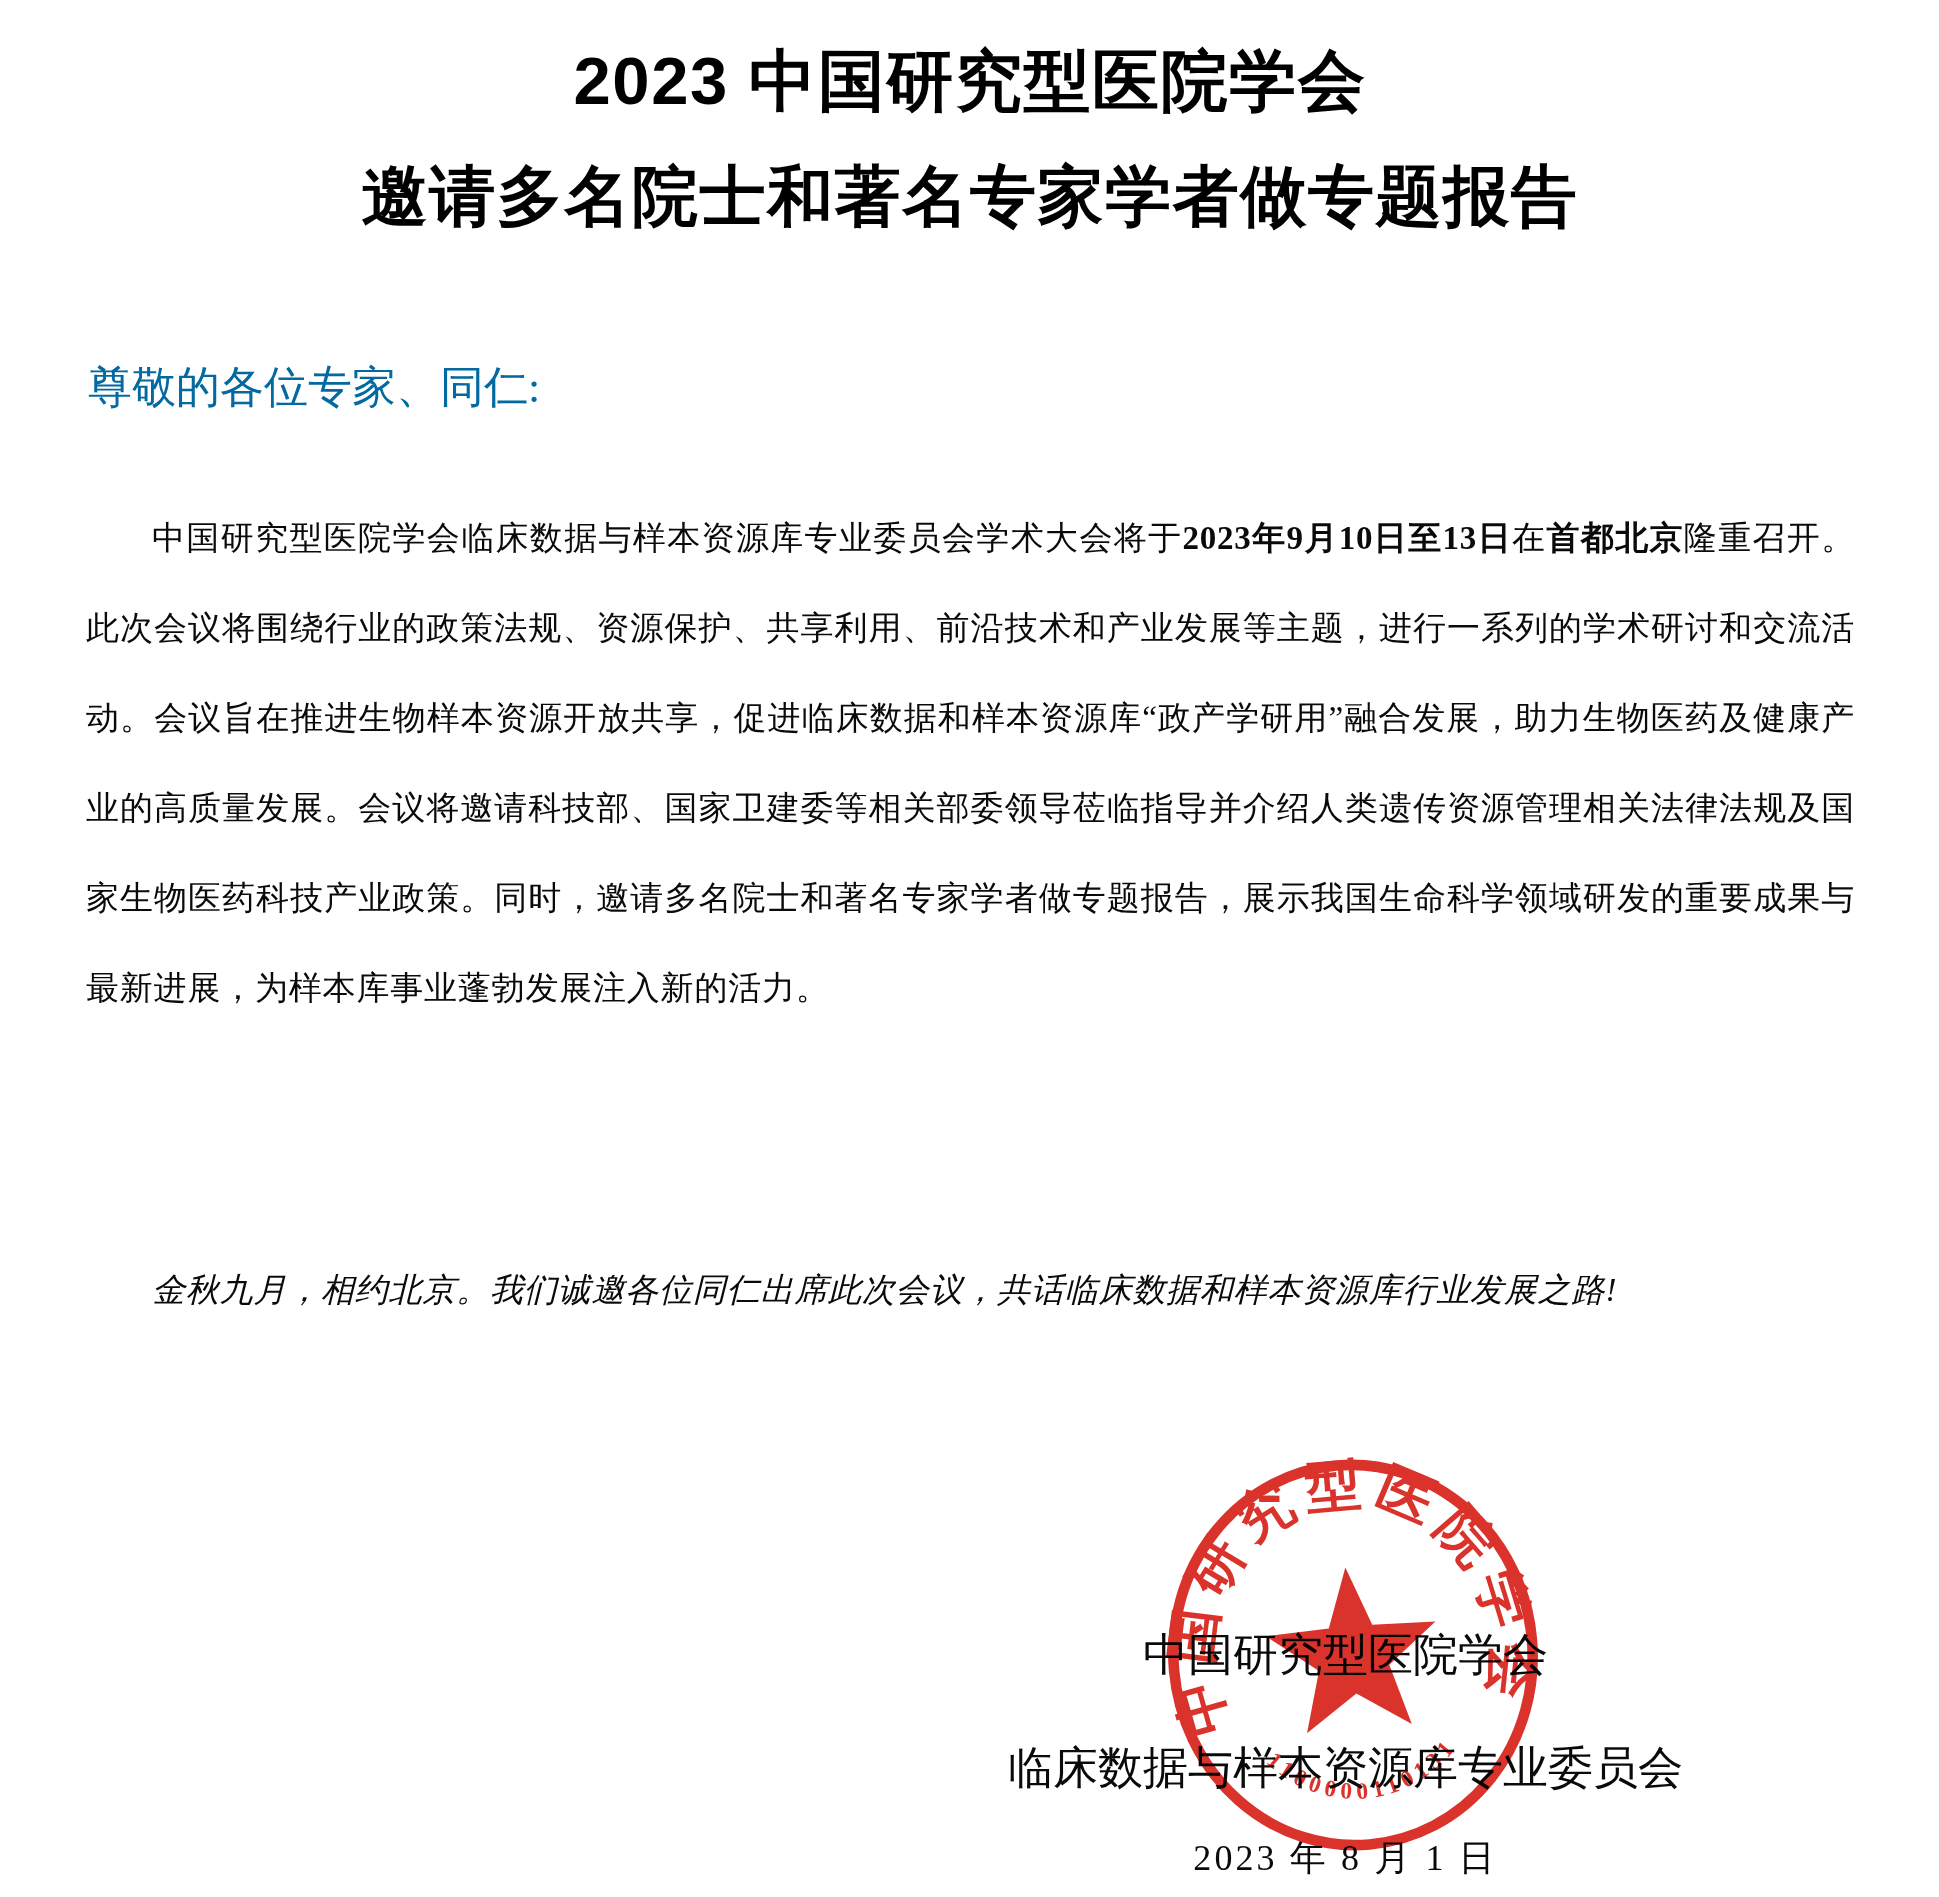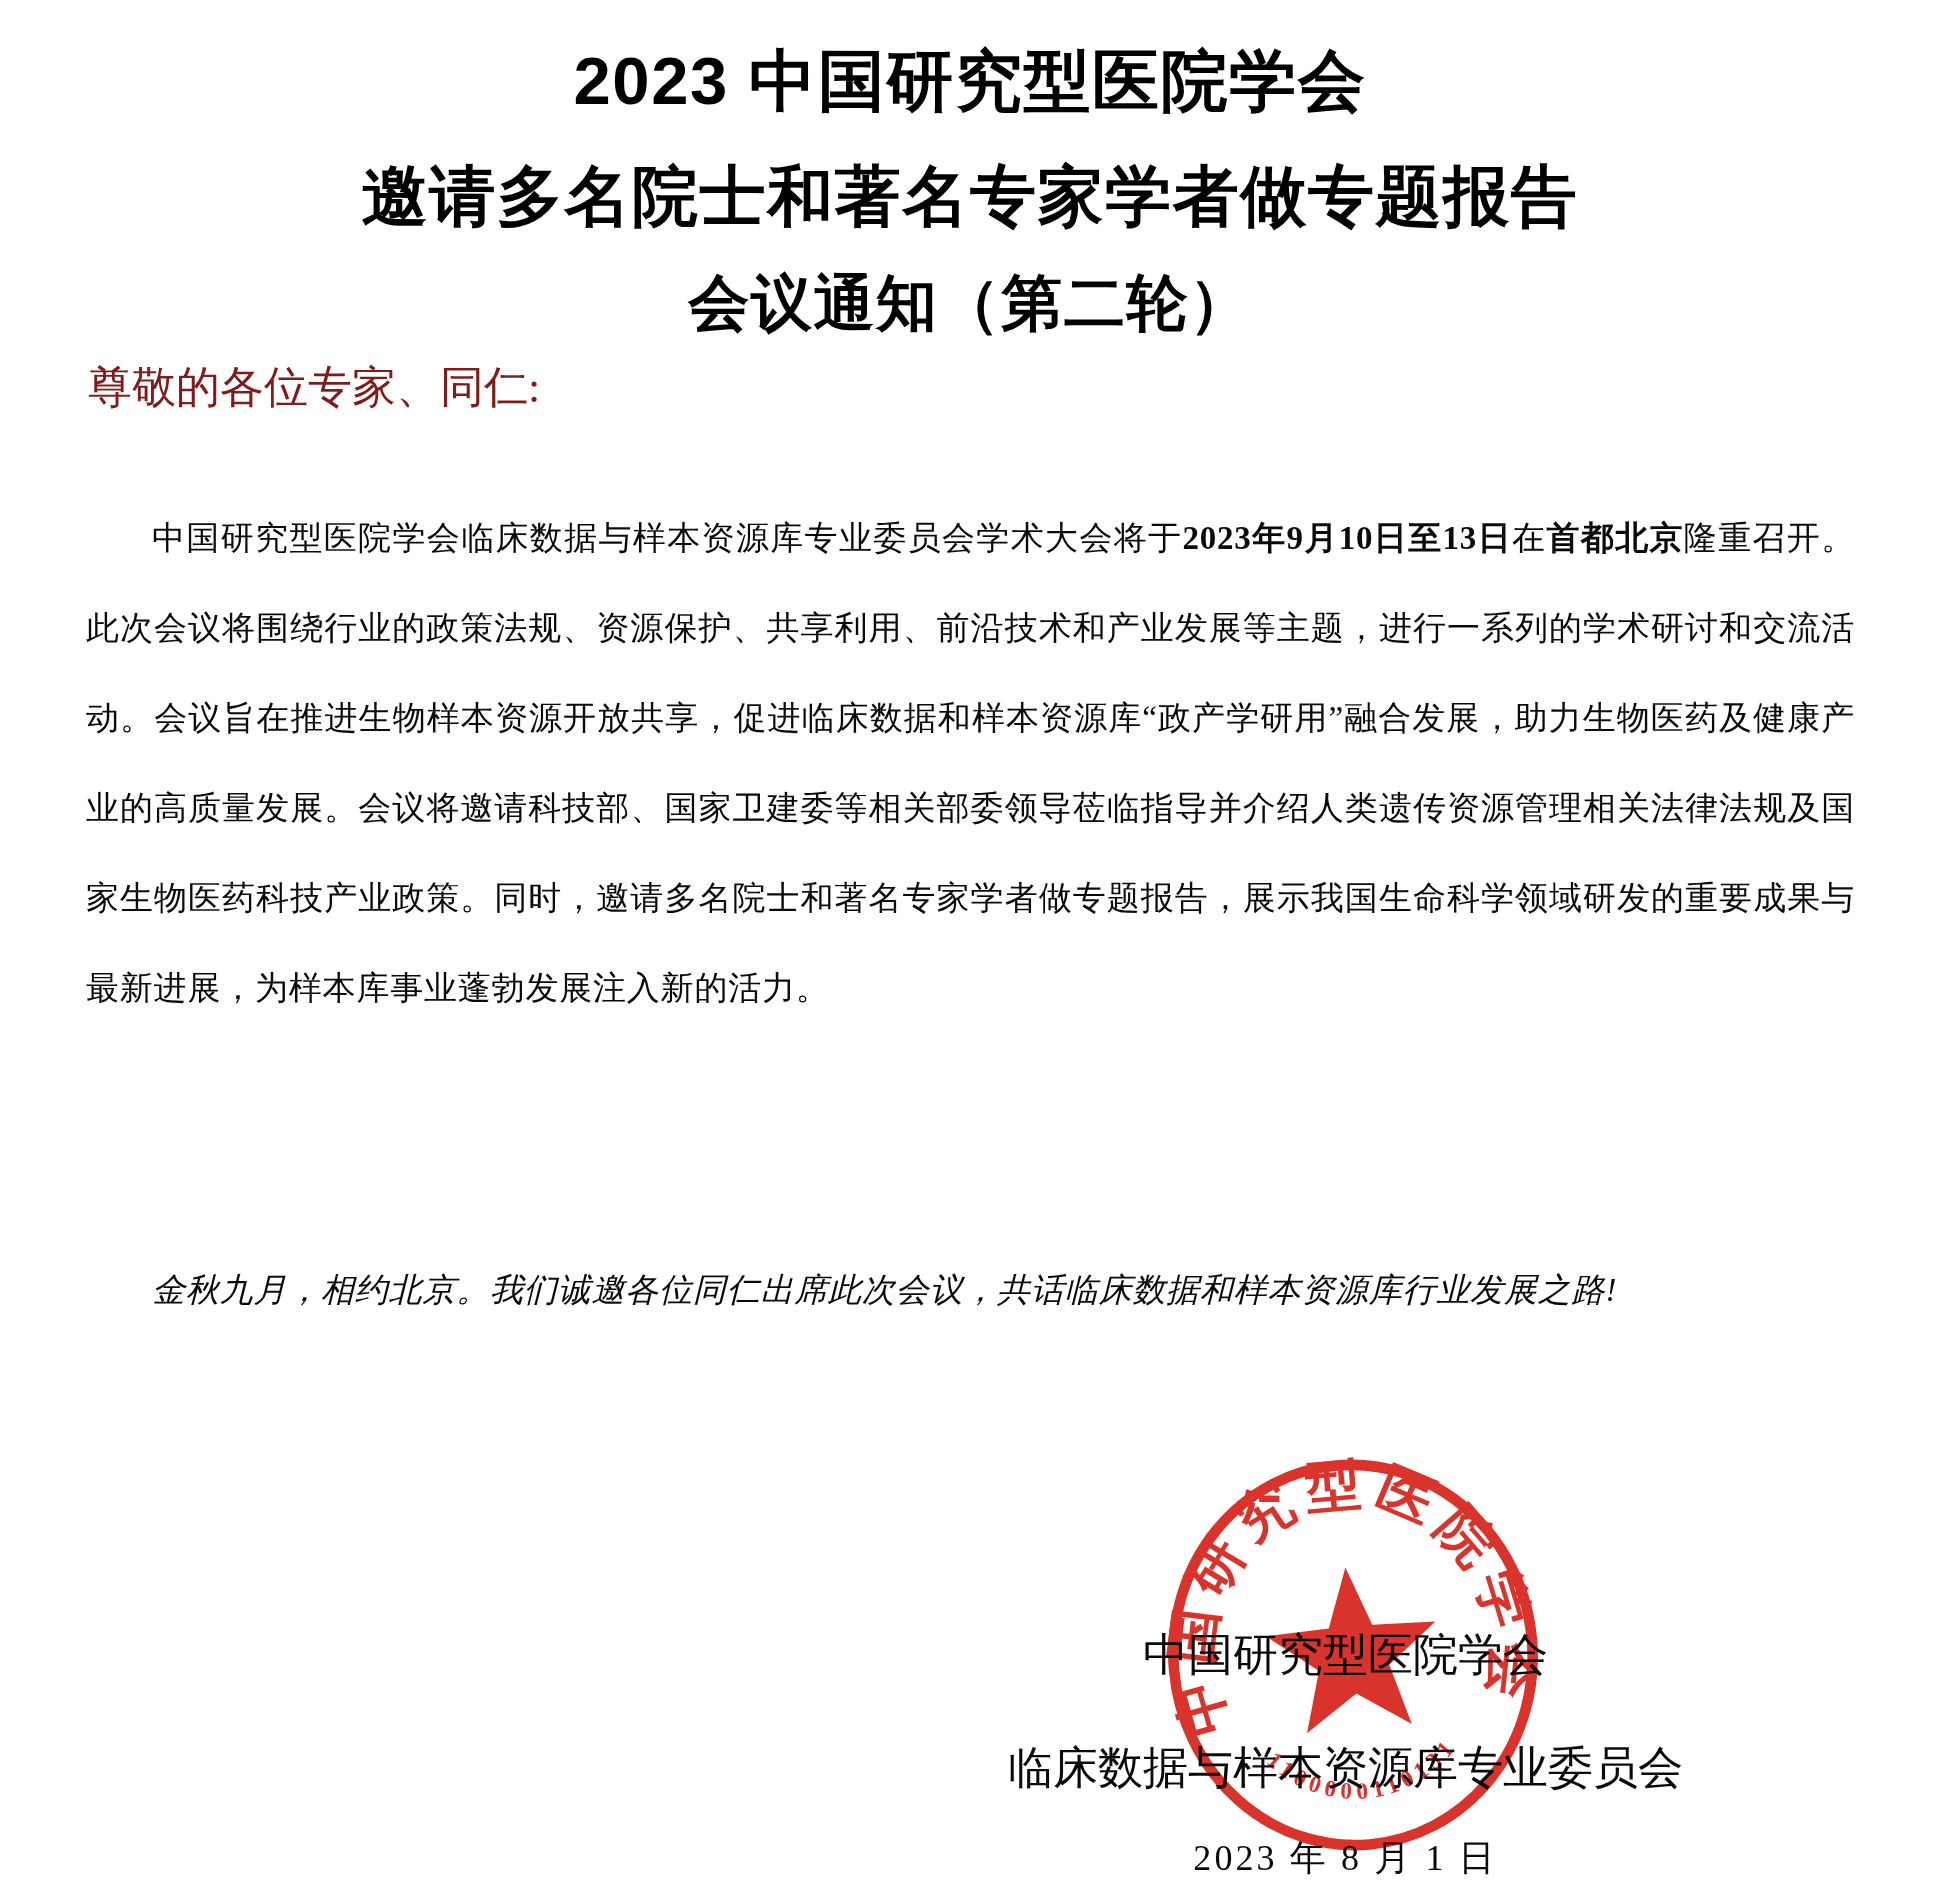--- a/index.html
+++ b/index.html
@@ -28,21 +28,21 @@
   }
   .title-1 { top: 36px;  font-size: 67px; }
   .title-2 { top: 152px; font-size: 66px; }
   .title-3 { top: 263px; font-size: 61px; }
 
   .greeting {
     position: absolute;
     left: 88px;
     top: 358px;
     font-size: 44px;
-    color: #7f1d1d;
+    color: #0369a1;
     white-space: nowrap;
   }
 
   .para {
     position: absolute;
     left: 86px;
     width: 1769px;
     font-size: 33px;
     line-height: 90px;
     text-align: justify;
@@ -92,21 +92,20 @@
     letter-spacing: 7px;
   }
 </style>
 </head>
 <body>
 
 <div class="page">
 
   <div class="title-line title-1">2023 中国研究型医院学会</div>
   <div class="title-line title-2">邀请多名院士和著名专家学者做专题报告</div>
-  <div class="title-line title-3">会议通知（第二轮）</div>
 
   <div class="greeting">尊敬的各位专家、同仁:</div>
 
   <div class="para para-1"><span>中国研究型医院学会临床数据与样本资源库专业委员会学术大会将于</span><span class="b">2023年9月10日至13日</span><span>在</span><span class="b">首都北京</span><span>隆重召开。此次会议将围绕行业的政策法规、资源保护、共享利用、前沿技术和产业发展等主题，进行一系列的学术研讨和交流活动。会议旨在推进生物样本资源开放共享，促进临床数据和样本资源库“政产学研用”融合发展，助力生物医药及健康产业的高质量发展。会议将邀请科技部、国家卫建委等相关部委领导莅临指导并介绍人类遗传资源管理相关法律法规及国家生物医药科技产业政策。同时，邀请多名院士和著名专家学者做专题报告，展示我国生命科学领域研发的重要成果与最新进展，为样本库事业蓬勃发展注入新的活力。</span></div>
 
   <div class="para para-2">金秋九月，相约北京。我们诚邀各位同仁出席此次会议，共话临床数据和样本资源库行业发展之路!</div>
 
   <div class="signature">
     <div class="sig-line sig-org">中国研究型医院学会</div>
     <div class="sig-line sig-committee">临床数据与样本资源库专业委员会</div>

